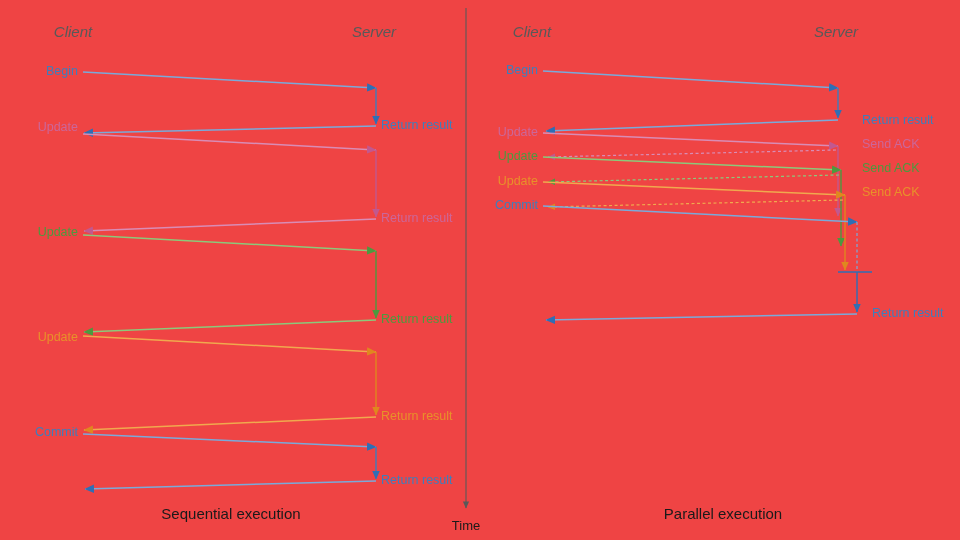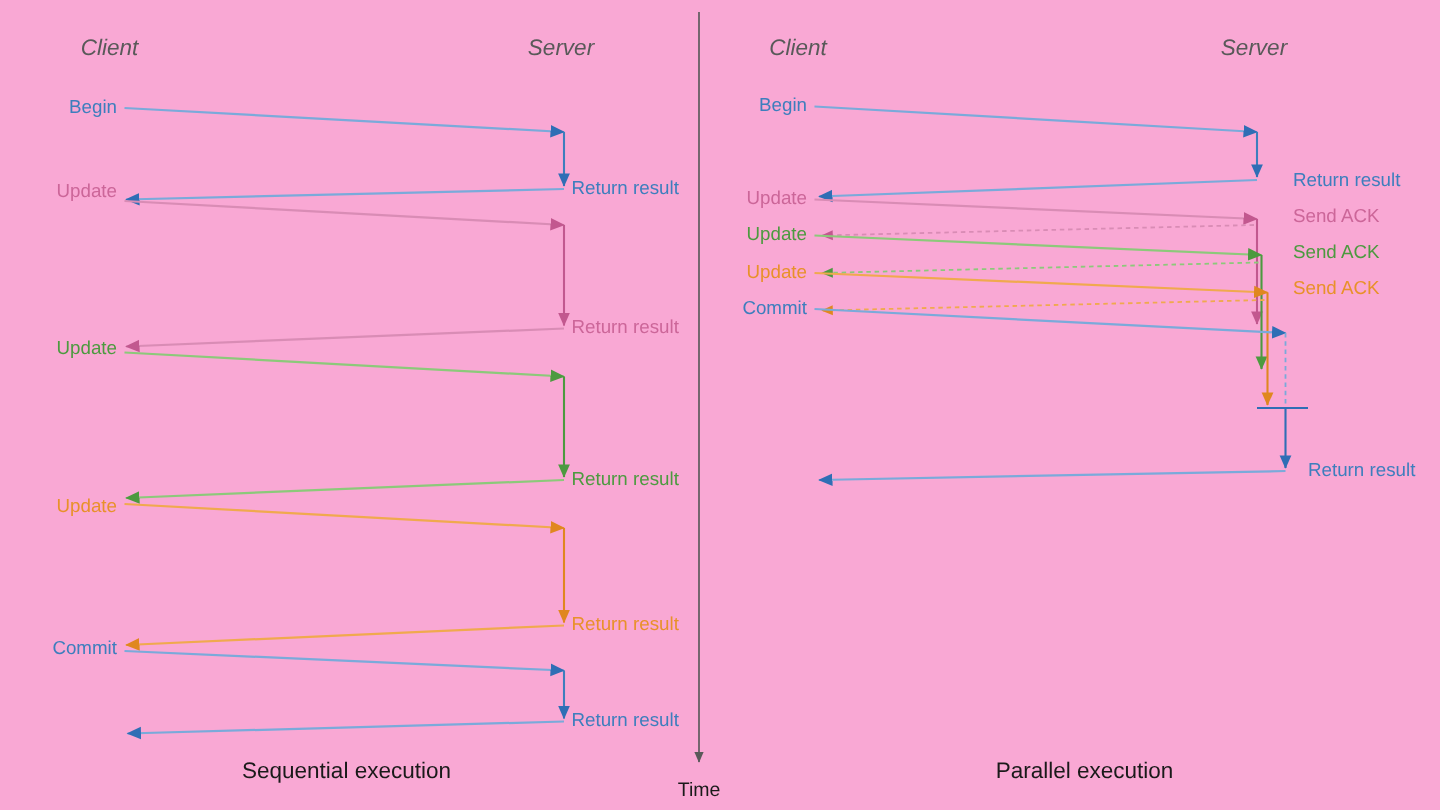--- a/index.html
+++ b/index.html
@@ -4,21 +4,21 @@
 <style>
   html, body {
     margin: 0;
     padding: 0;
     background: #ffffff;
   }
   #canvas {
     position: relative;
     width: 960px;
     height: 540px;
-    background: #f9a8d4;
+    background: #ef4444;
     font-family: "Liberation Sans", sans-serif;
     overflow: hidden;
   }
   svg#diagram {
     position: absolute;
     left: 0;
     top: 0;
     width: 960px;
     height: 540px;
   }

